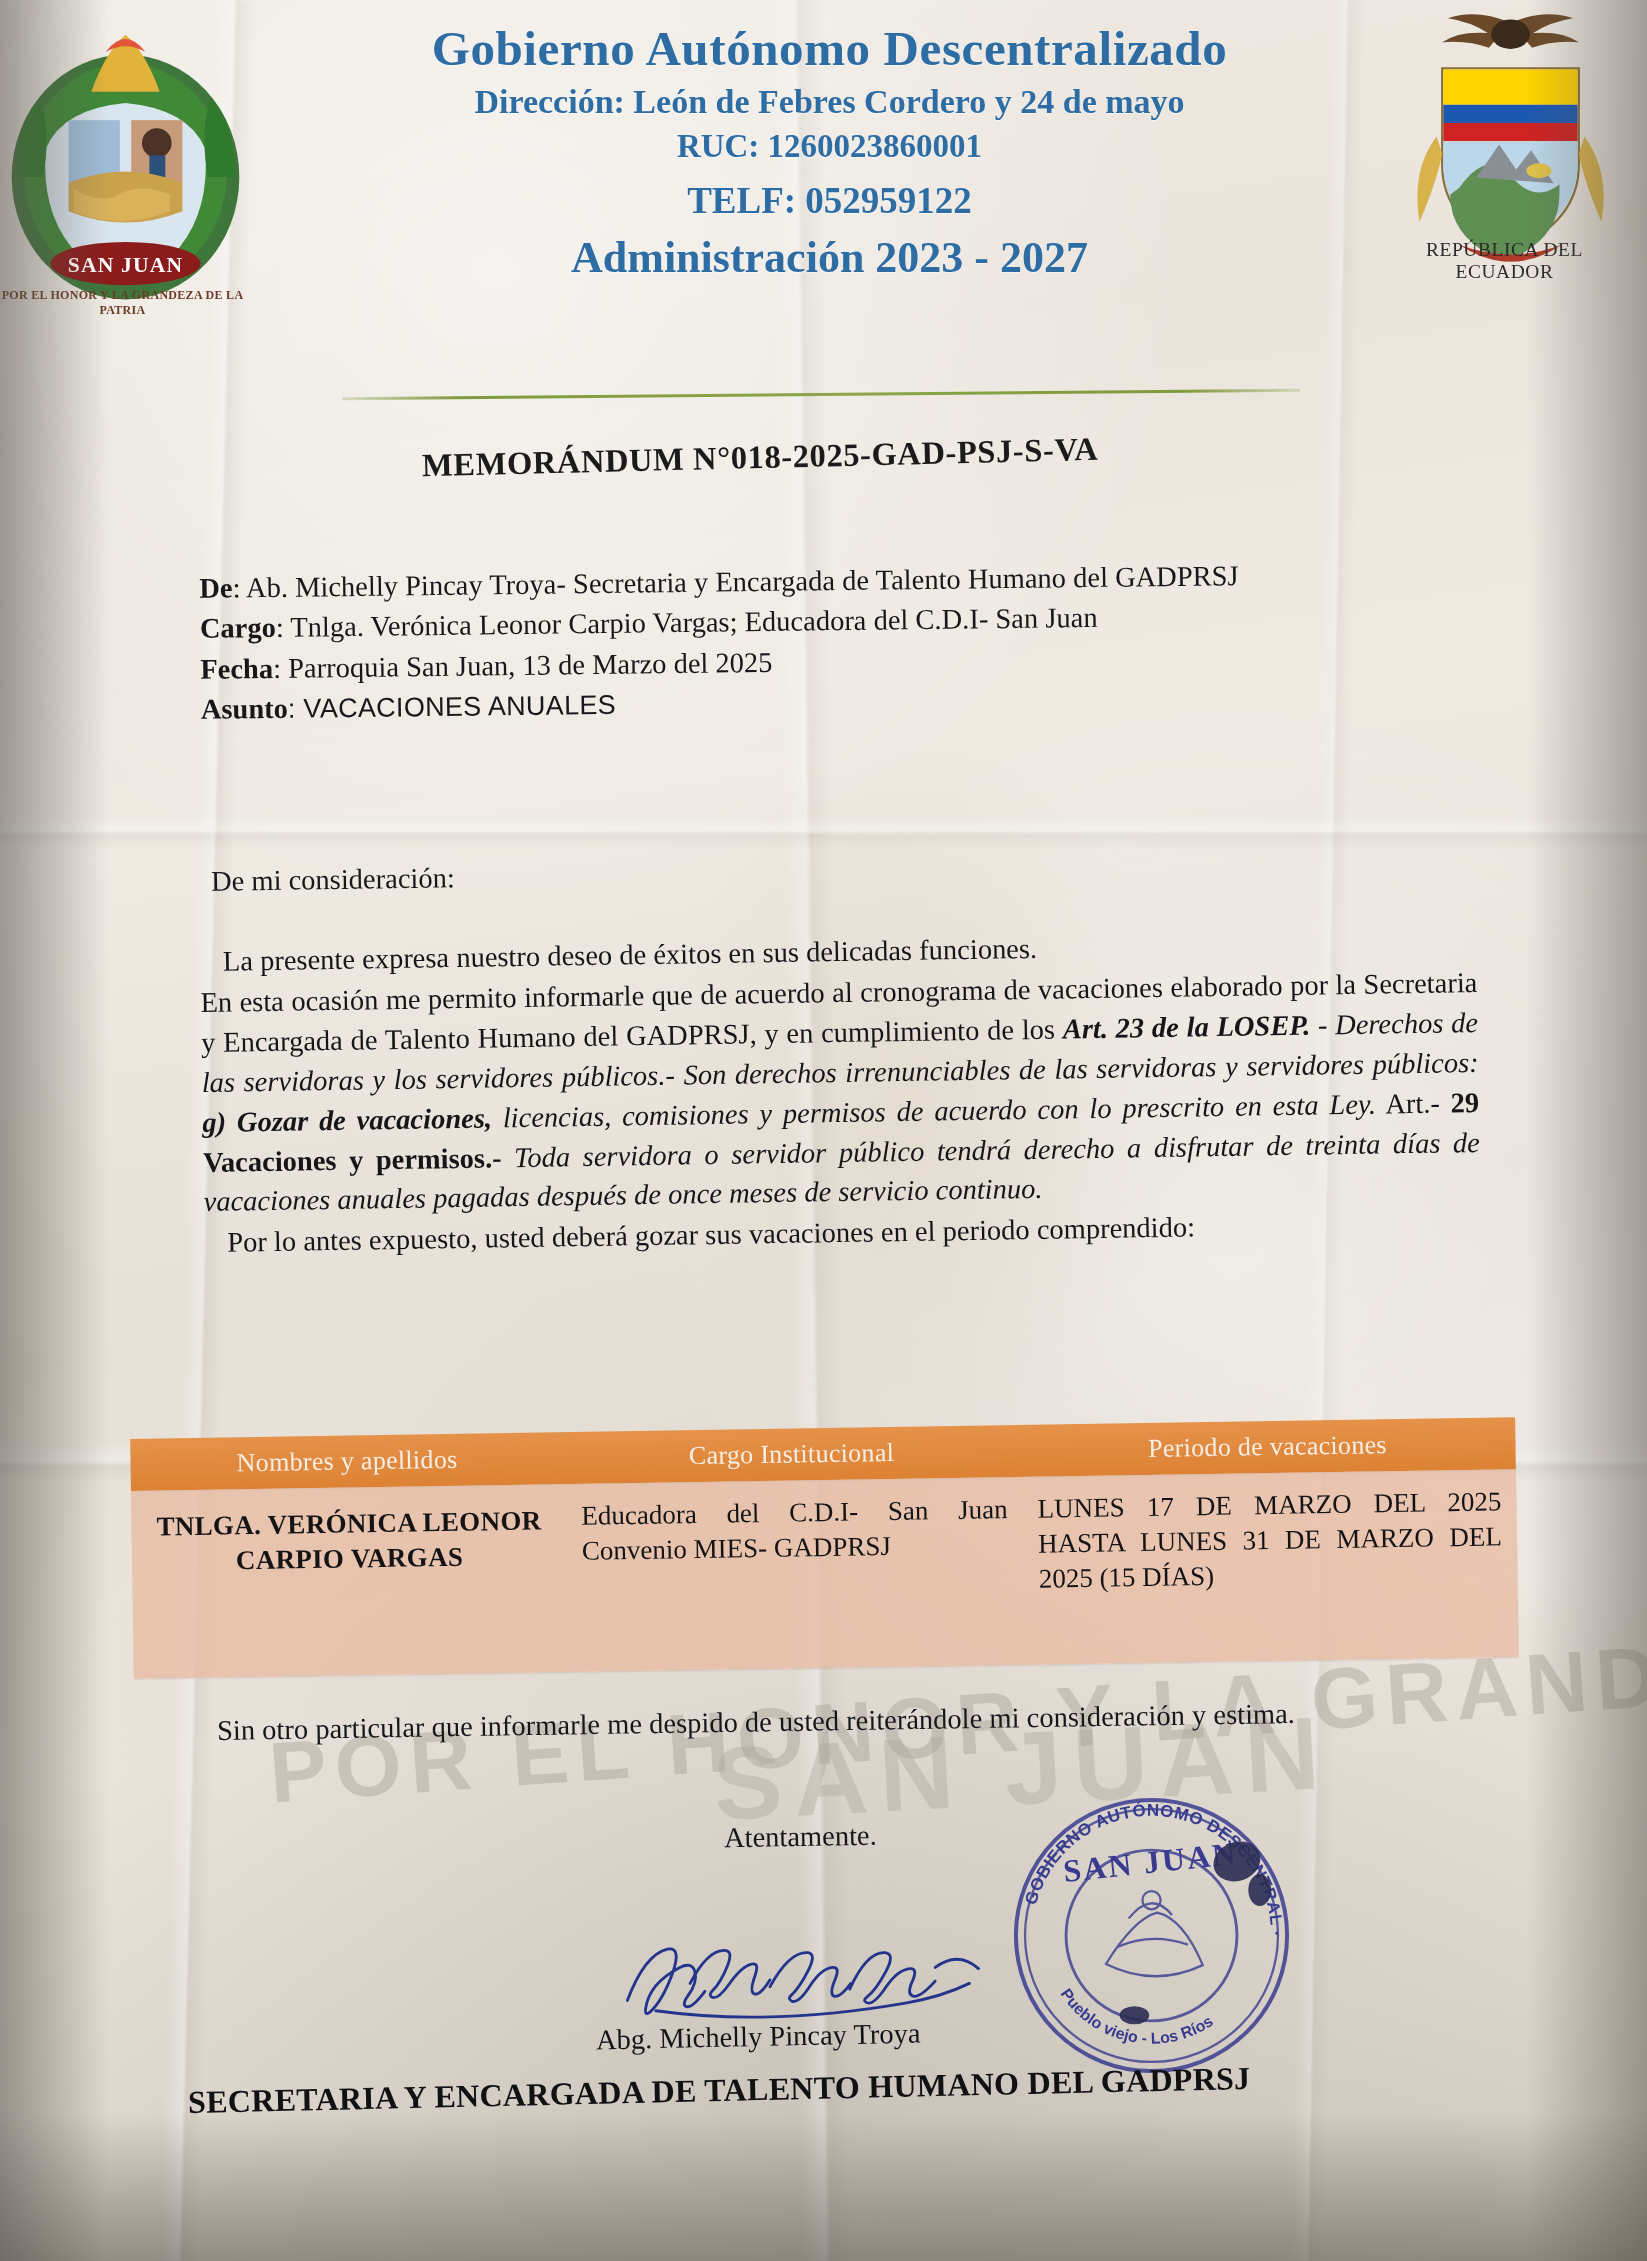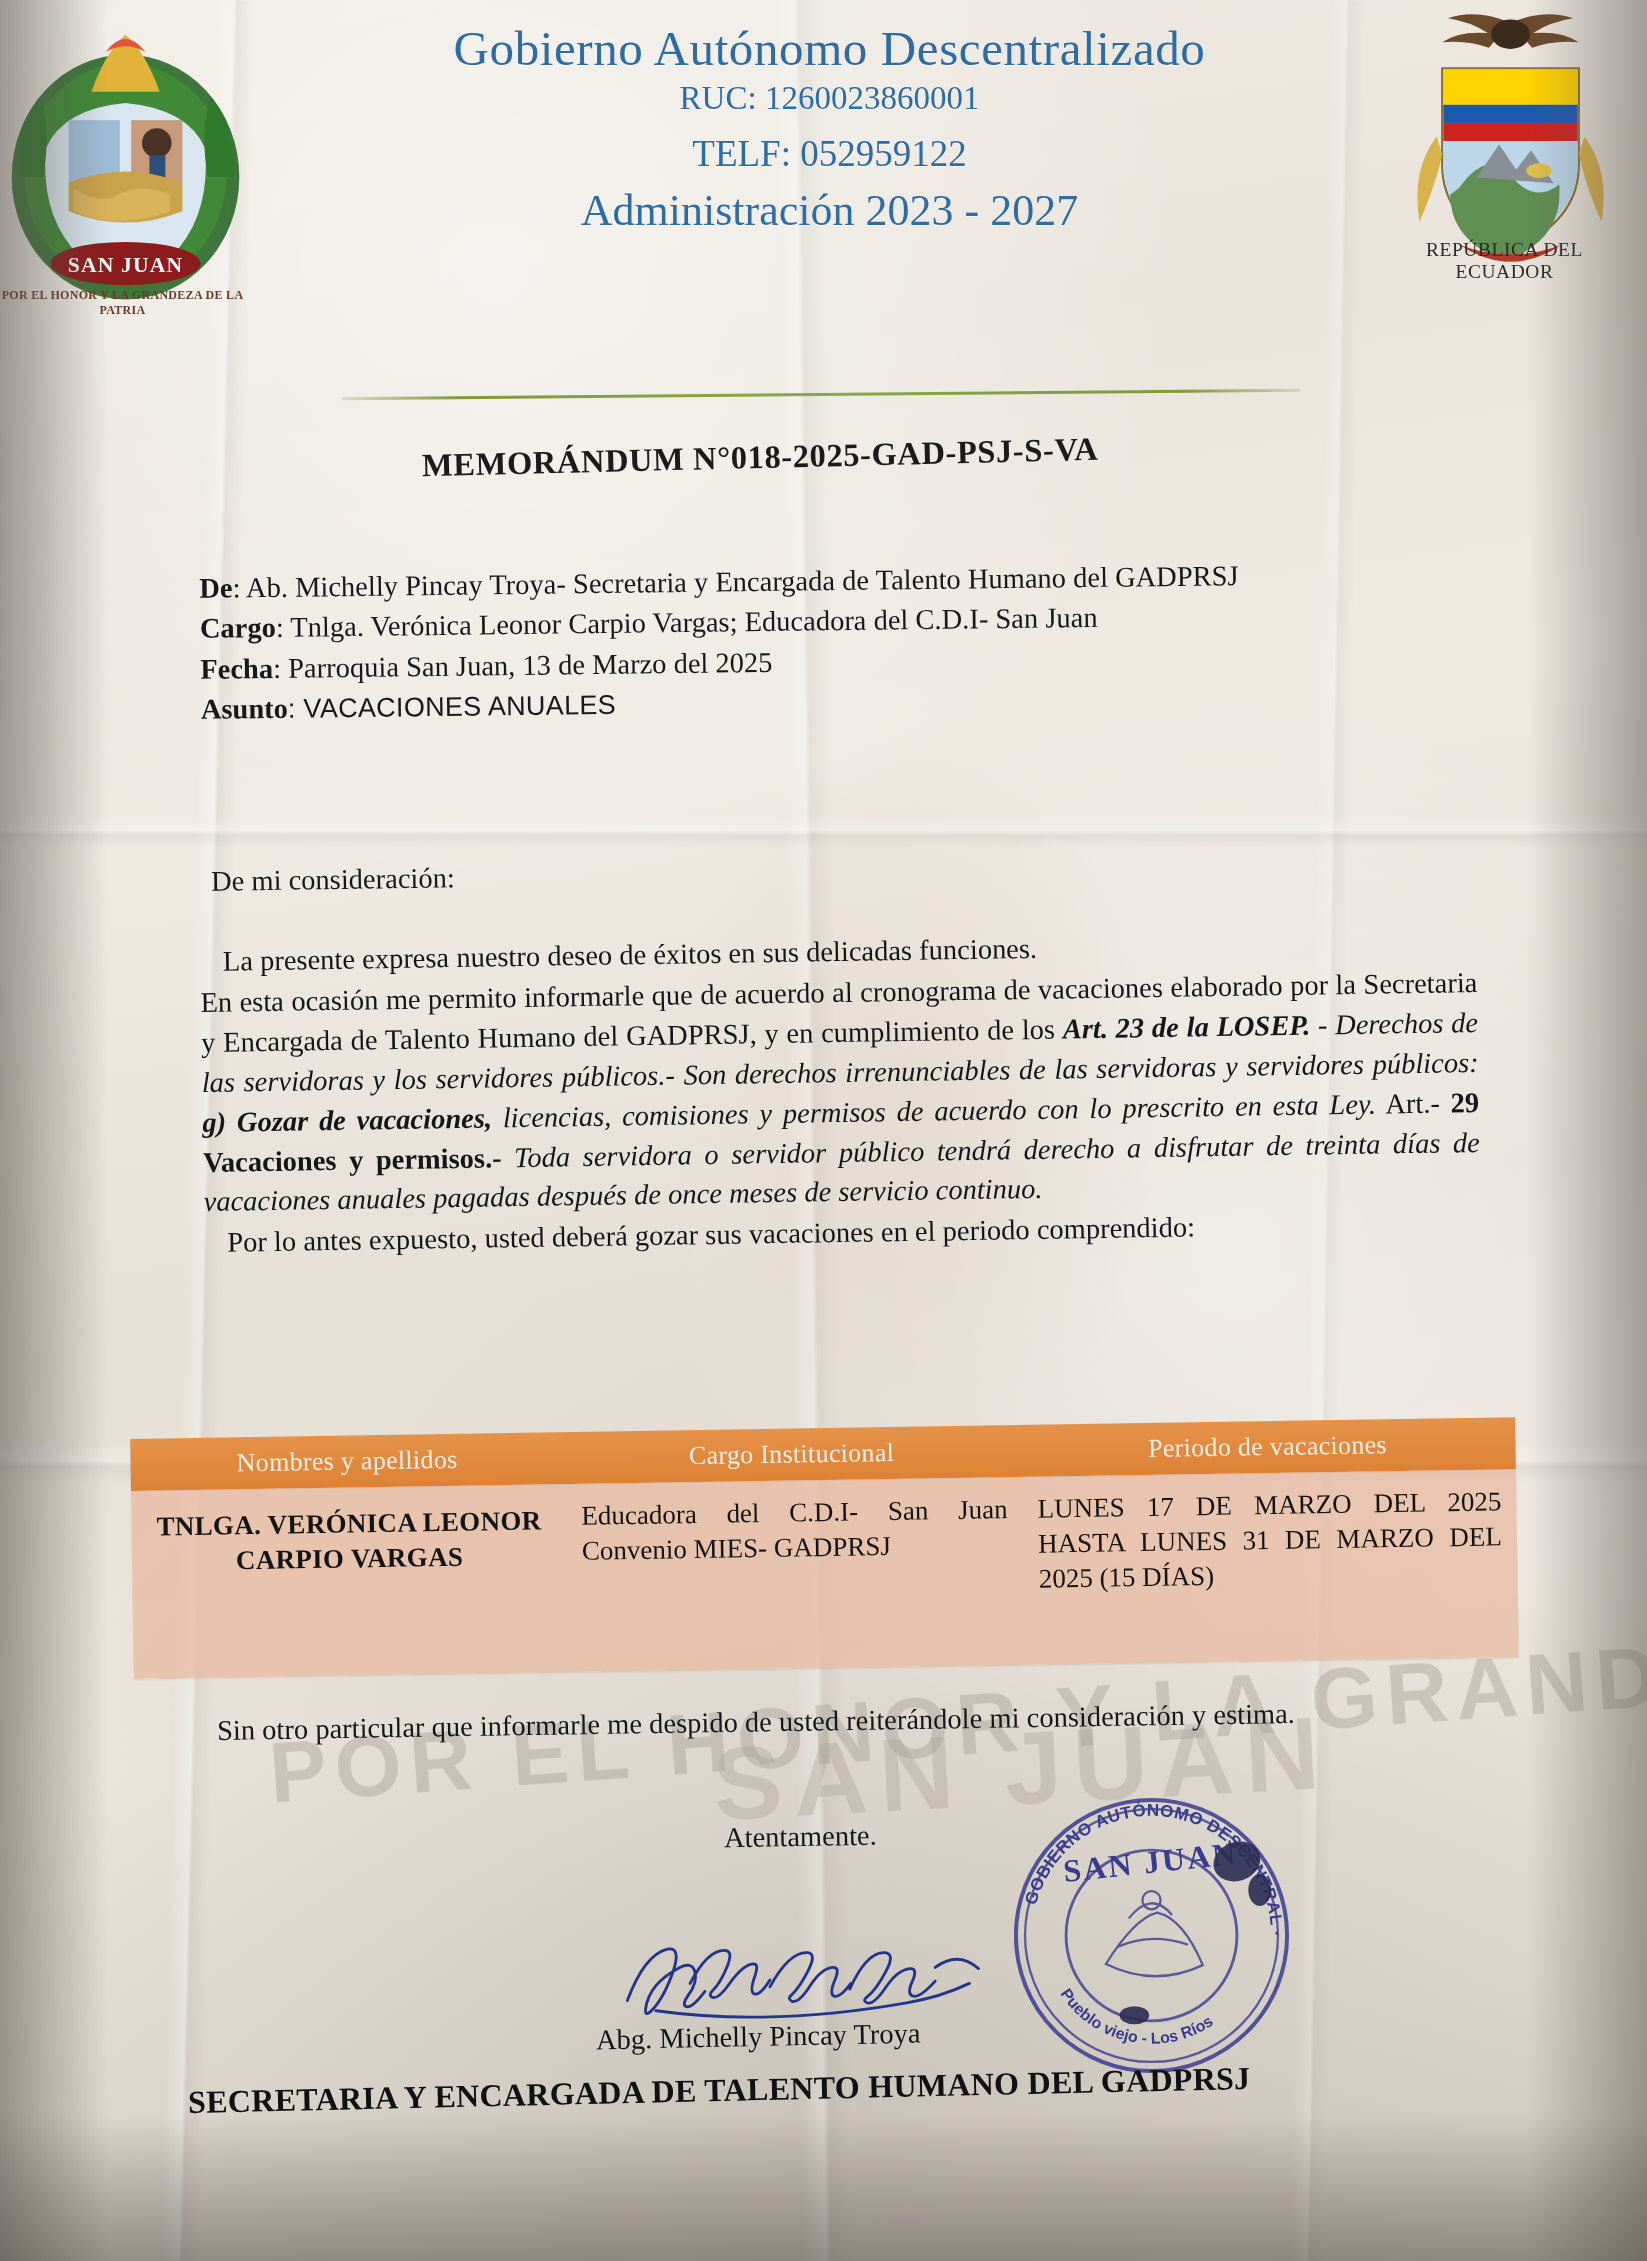--- a/index.html
+++ b/index.html
@@ -128,21 +128,21 @@
     letter-spacing: 0.3px;
   }
 
   .head-block {
     position: absolute;
     left: 245px; top: 23px;
     width: 1169px;
     text-align: center;
     color: #2e6ca4;
     font-family: "Liberation Serif", serif;
-    font-weight: normal;
+    font-weight: bold;
     text-shadow: 0 0.6px 0 rgba(255,255,255,0.6);
   }
   .head-l1 { font-size: 49px; line-height: 1.06; letter-spacing: 0.6px; }
   .head-l2 { font-size: 47px; line-height: 1.12; letter-spacing: 0.6px; margin-top: 3.4px; }
   .head-l3 { font-size: 34px; line-height: 1.2; margin-top: 6.8px; }
   .head-l4 { font-size: 33px; line-height: 1.25; margin-top: 3.4px; }
   .head-l5 { font-size: 37px; line-height: 1.25; margin-top: 11px; }
   .head-l6 { font-size: 44px; line-height: 1.25; margin-top: 5.7px; }
 
   .head-rule {
@@ -381,20 +381,21 @@
       <path d="M150 312 l40 -58 l30 44 l26 -34 l40 58 z" fill="#8a8f96"></path>
       <ellipse cx="260" cy="300" rx="22" ry="13" fill="#e0c14a"></ellipse>
       <path d="M80 240 q-45 60 -30 150 q30 -70 40 -120 z" fill="#d8b24a"></path>
       <path d="M340 240 q45 60 30 150 q-30 -70 -40 -120 z" fill="#d8b24a"></path>
       <path d="M120 430 q90 60 180 0 q-90 34 -180 0 z" fill="#b03a2a"></path>
     </svg>
     <div class="crest-caption">REPÚBLICA DEL ECUADOR</div>
 
     <div class="head-block">
       <div class="head-l1">Gobierno Autónomo Descentralizado</div>
+      <div class="head-l3">Dirección: León de Febres Cordero y 24 de mayo</div>
       <div class="head-l4">RUC: 1260023860001</div>
       <div class="head-l5">TELF: 052959122</div>
       <div class="head-l6">Administración 2023 - 2027</div>
     </div>
   </div>
   <div class="head-rule"></div>
 
   <div class="doc-title">MEMORÁNDUM N°018-2025-GAD-PSJ-S-VA</div>
 
   <div class="meta">

